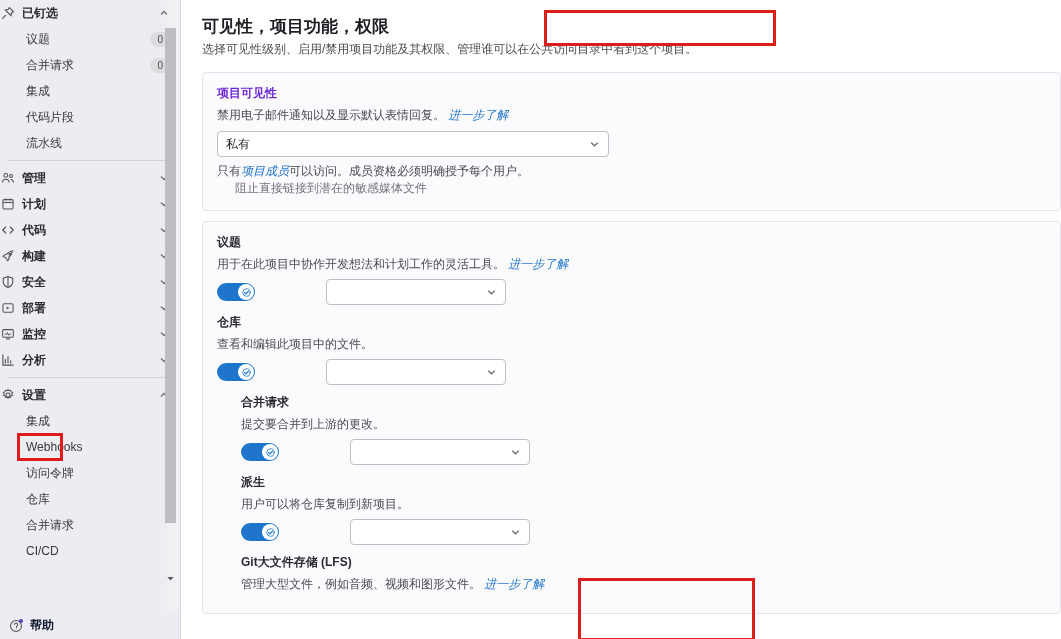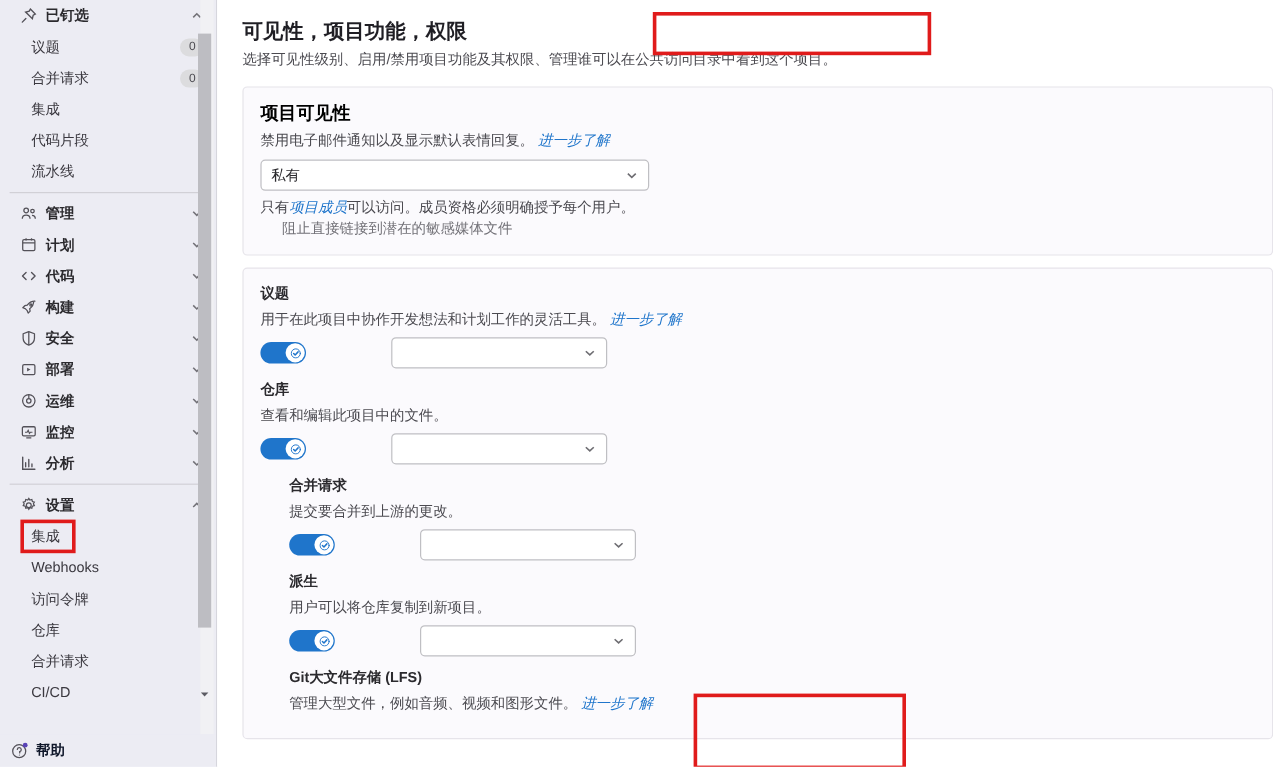--- a/index.html
+++ b/index.html
@@ -27,21 +27,21 @@
     flex: 1 1 auto;
     overflow: hidden;
     position: relative;
     background: #ececf3;
   }
   .nav-section { padding: 0; }
   .nav-row {
     display: flex;
     align-items: center;
     height: 26px;
-    padding: 0 10px 0 16px;
+    padding: 0 10px 0 0;
     color: #3a383f;
     font-size: 12px;
     cursor: pointer;
     position: relative;
     white-space: nowrap;
   }
   .nav-row.group { font-weight: 600; color: #2b2a2e; }
   .nav-row .ic {
     width: 16px; height: 16px;
     margin-right: 6px;
@@ -138,35 +138,35 @@
 
   .card {
     margin: 14px 0 0 21px;
     background: #fbfafd;
     border: 1px solid #e6e4ea;
     border-radius: 4px;
     padding: 12px 14px 14px 14px;
   }
   .card + .card { margin-top: 10px; }
   .card-sec-title {
-    font-size: 15px;
+    font-size: 12px;
     font-weight: 700;
-    color: #000000;
+    color: #6d28d9;
     margin: 0 0 5px 0;
   }
   .card-desc {
     font-size: 12px;
     color: #4b4a50;
     margin: 0 0 7px 0;
     line-height: 17px;
   }
   .lnk { color: #1f75cb; text-decoration: none; font-style: italic; }
 
   select.gl-select, .fake-select {
-    width: 324px;
+    width: 392px;
     height: 26px;
     border: 1px solid #bfbfc3;
     border-radius: 4px;
     background: #ffffff;
     font-size: 12px;
     color: #2b2a2e;
     padding: 0 24px 0 8px;
     display: flex;
     align-items: center;
     position: relative;
@@ -371,35 +371,20 @@
             </svg>
           </span>
           <span class="lbl">部署</span>
           <span class="chev">
             <svg width="10" height="10" viewBox="0 0 10 10" fill="none" stroke="currentColor" stroke-width="1.3">
                 <path d="M2 3.5 L5 6.5 L8 3.5"></path>
               </svg>
           </span>
         </div>
 
-        <div class="nav-row group">
-          <span class="ic">
-            <svg width="14" height="14" viewBox="0 0 16 16" fill="none" stroke="currentColor" stroke-width="1.2">
-              <circle cx="8" cy="8" r="5.9"></circle>
-                <circle cx="8" cy="8" r="2.1"></circle>
-                <path d="M8 2.1 L8 5.9"></path>
-            </svg>
-          </span>
-          <span class="lbl">运维</span>
-          <span class="chev">
-            <svg width="10" height="10" viewBox="0 0 10 10" fill="none" stroke="currentColor" stroke-width="1.3">
-                <path d="M2 3.5 L5 6.5 L8 3.5"></path>
-              </svg>
-          </span>
-        </div>
 
         <div class="nav-row group">
           <span class="ic">
             <svg width="14" height="14" viewBox="0 0 16 16" fill="none" stroke="currentColor" stroke-width="1.2">
               <rect x="1.9" y="3" width="12.2" height="8.6" rx="1.2"></rect>
                 <path d="M5.6 13.6h4.8"></path>
               <path d="M4.4 8.2h2l1-1.8 1.2 3 1-1.2h1.9" stroke-width="1.1"></path>
             </svg>
           </span>
           <span class="lbl">监控</span>

